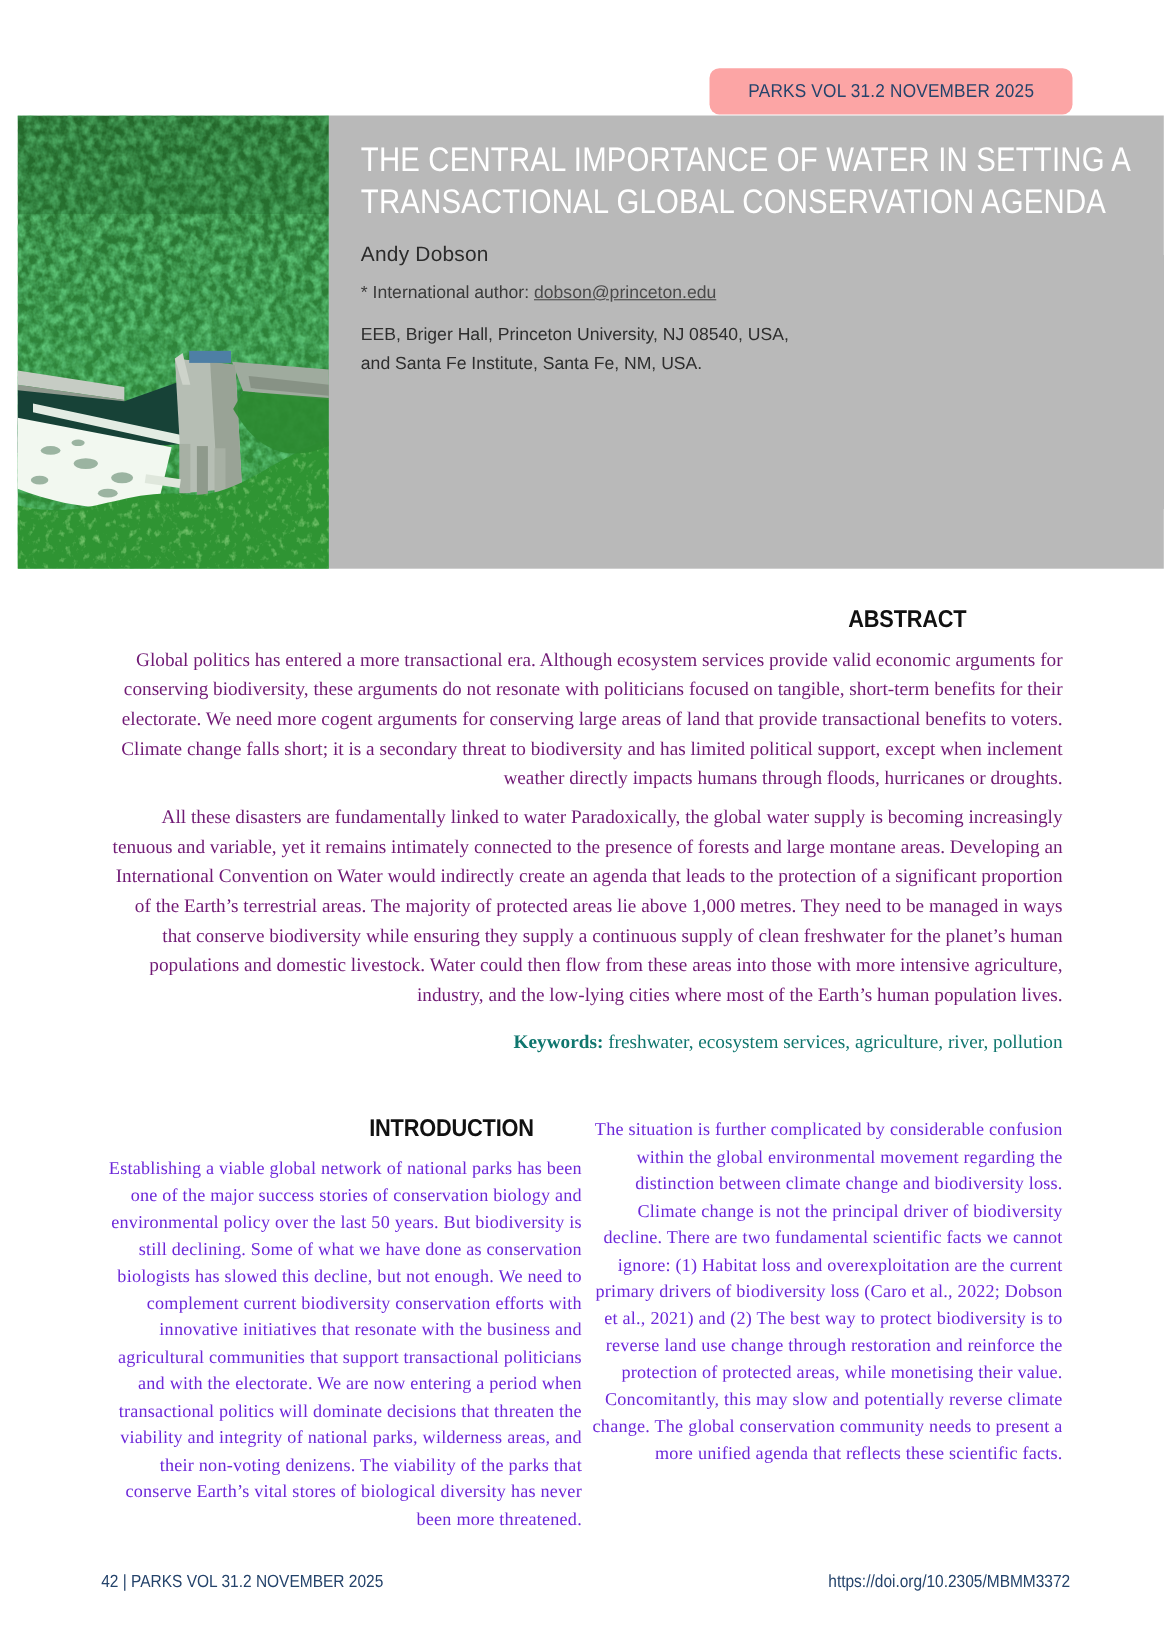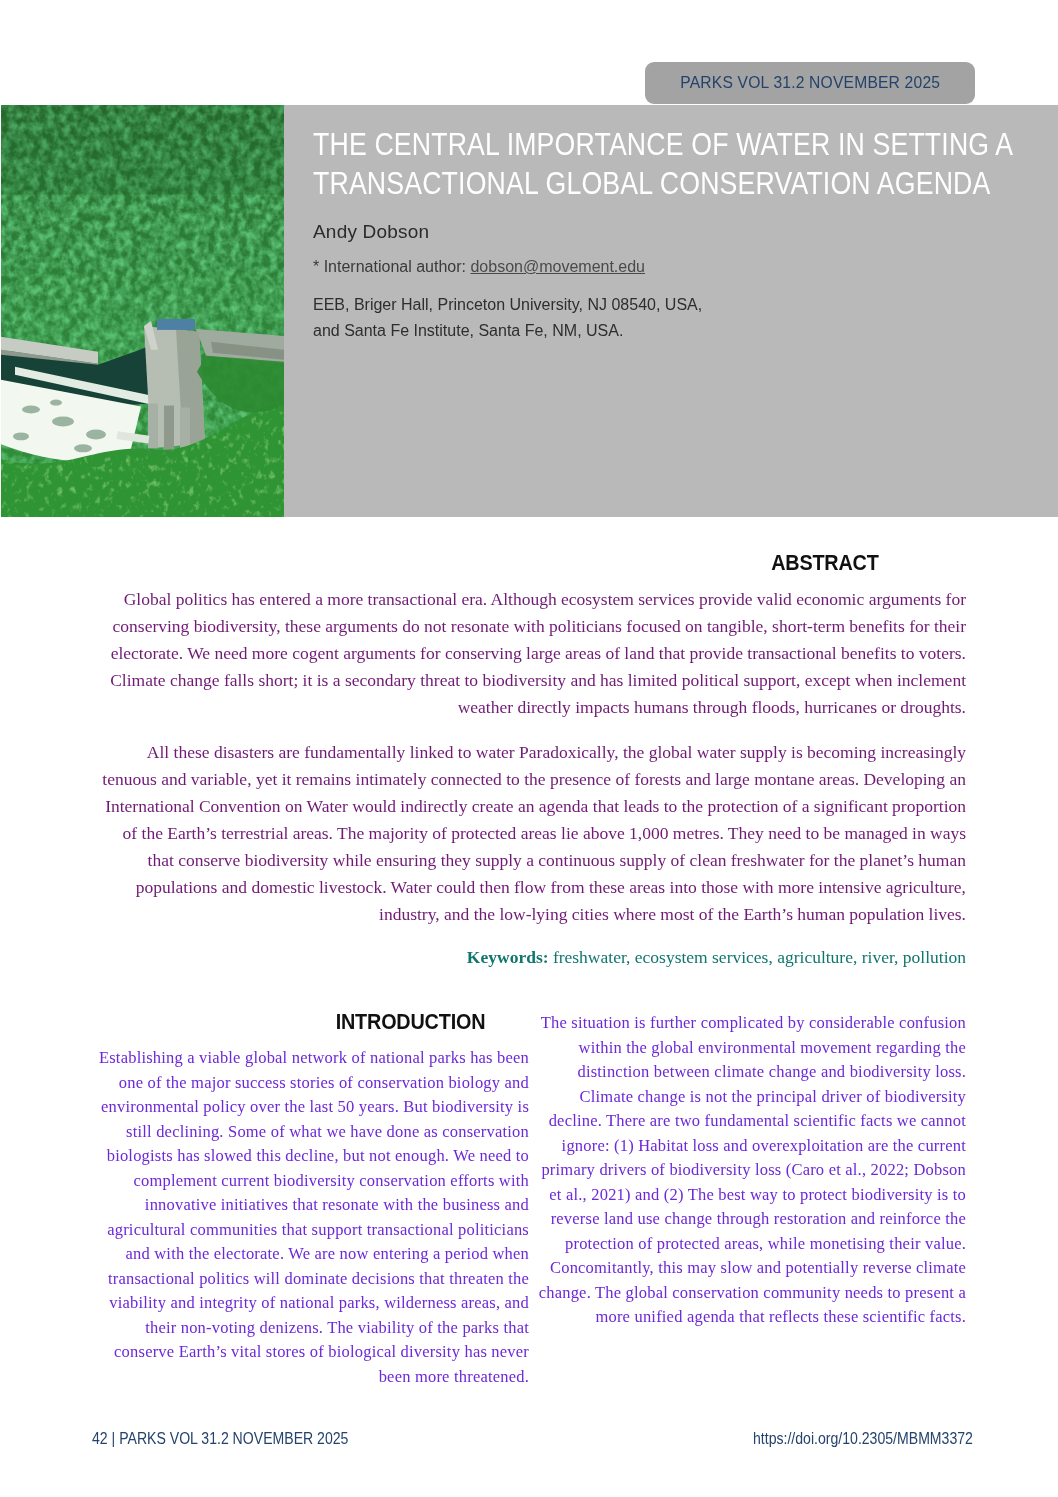--- a/index.html
+++ b/index.html
@@ -5,31 +5,31 @@
   html,body{margin:0;padding:0;background:#ffffff;}
   body{
     width:1058px;height:1497px;position:relative;overflow:hidden;
     font-family:"Liberation Sans","DejaVu Sans",sans-serif;color:#1d1d1d;
   }
   .page{position:relative;width:1058px;height:1497px;}
 
   
   .badge{
     position:absolute;top:62px;right:83px;height:42px;
-    background:#a3a3a3;border-radius:9px;display:flex;align-items:center;
+    background:#fca5a5;border-radius:9px;display:flex;align-items:center;
     padding:0 24px;
   }
   .badge span{
     color:#24436b;font-size:17px;letter-spacing:.2px;white-space:nowrap;
     transform:scaleX(.92);transform-origin:center;
   }
 
   
   .header{
-    position:absolute;top:105px;left:1px;right:0;height:412px;display:flex;
+    position:absolute;top:105px;left:16px;right:0;height:412px;display:flex;
   }
   .photo{width:283px;height:412px;flex:0 0 283px;}
   .photo svg{display:block;width:100%;height:100%;}
   .panel{
     flex:1;background:#b9b9b9;padding:20px 20px 0 29px;box-sizing:border-box;
   }
   .title-line{
     color:#ffffff;font-size:31px;line-height:39px;font-weight:400;
     white-space:nowrap;transform:scaleX(.86);transform-origin:left;
     letter-spacing:.2px;
@@ -51,29 +51,29 @@
     margin:0;font-size:22px;font-weight:700;color:#111;
     letter-spacing:-.2px;transform:scaleX(.9);transform-origin:left;
     white-space:nowrap;
   }
   .abstract{margin-top:33px;}
   .abstract p{
     margin:10px 0 0 0;
     font-family:"Liberation Serif","DejaVu Serif",serif;
     font-size:17.5px;line-height:27px;color:#701a75;
   }
-  .abstract p + p{margin-top:18px;}
+  .abstract p + p{margin-top:8px;}
   .keywords{
     margin-top:19px;
     font-family:"Liberation Serif","DejaVu Serif",serif;
     font-size:17.5px;color:#0f766e;
   }
   .keywords strong{font-weight:700;}
 
-  .intro{margin-top:41px;display:flex;}
+  .intro{margin-top:55px;display:flex;}
   .col{flex:1 1 0;}
   .col p{
     margin:11px 0 0 0;
     font-family:"Liberation Serif","DejaVu Serif",serif;
     font-size:16.5px;line-height:24.5px;color:#6d28d9;letter-spacing:.2px;
   }
   .col.right p{margin-top:2px;}
 
   
   .footer{
@@ -168,21 +168,21 @@
         </g>
         <path d="M283,258 L283,302 C240,320 214,300 196,268 L205,252 L283,258 Z" fill="#2c8a31" opacity="0.9"></path>
       </svg>
     </div>
 
     <div class="panel">
       <div class="title-line">THE CENTRAL IMPORTANCE OF WATER IN SETTING A</div>
       <div class="title-line">TRANSACTIONAL GLOBAL CONSERVATION AGENDA</div>
       <div class="author">Andy Dobson</div>
       <div class="corr">
-        <span>* International author: </span><a href="#">dobson@movement.edu</a>
+        <span>* International author: </span><a href="#">dobson@princeton.edu</a>
       </div>
       <div class="affil">
         <div>EEB, Briger Hall, Princeton University, NJ 08540, USA,</div>
         <div>and Santa Fe Institute, Santa Fe, NM, USA.</div>
       </div>
     </div>
   </div>
 
   <div class="content">
 

